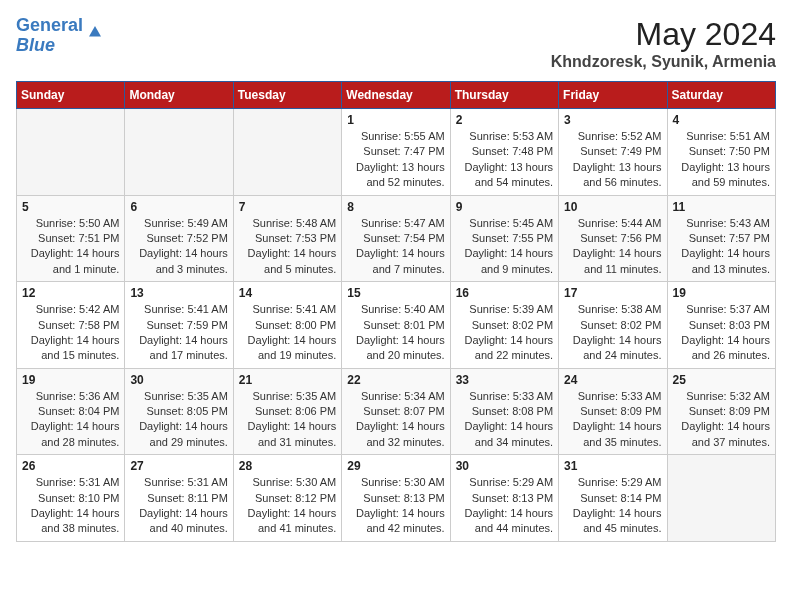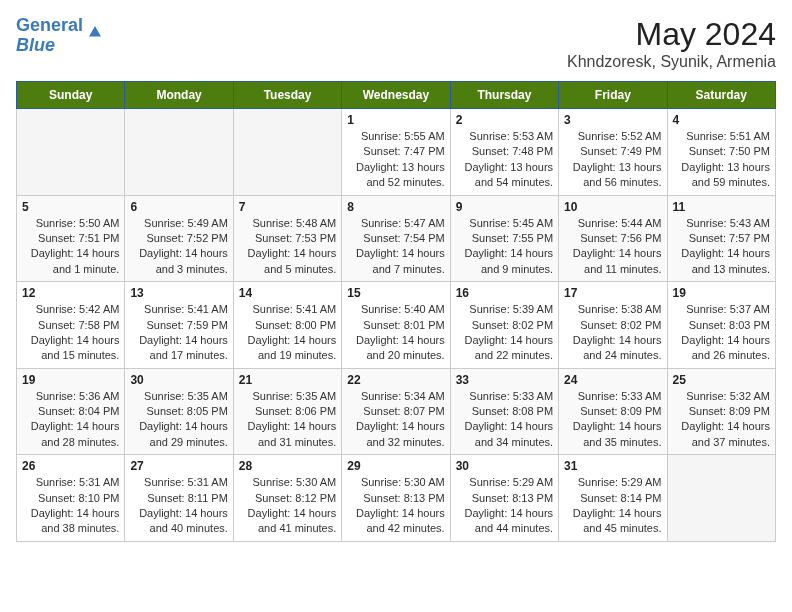--- a/index.html
+++ b/index.html
@@ -38,32 +38,33 @@
       text-align: right;
     }
     .month-year {
       font-size: 32px;
       font-weight: normal;
       color: #222;
     }
     .location {
       font-size: 16px;
       color: #444;
+      font-weight: bold;
     }
     .calendar {
       width: 100%;
       border-collapse: collapse;
     }
     .calendar th {
-      background: #4d7c0f;
+      background: #b91c1c;
       color: #fff;
       font-size: 12px;
       font-weight: bold;
       padding: 6px 4px;
-      text-align: center;
+      text-align: left;
       border: 1px solid #2a5a9f;
     }
     .calendar td {
       border: 1px solid #ccc;
       vertical-align: top;
       padding: 4px 5px;
       font-size: 10px;
       color: #333;
       width: calc(100% / 7);
       height: 80px;

